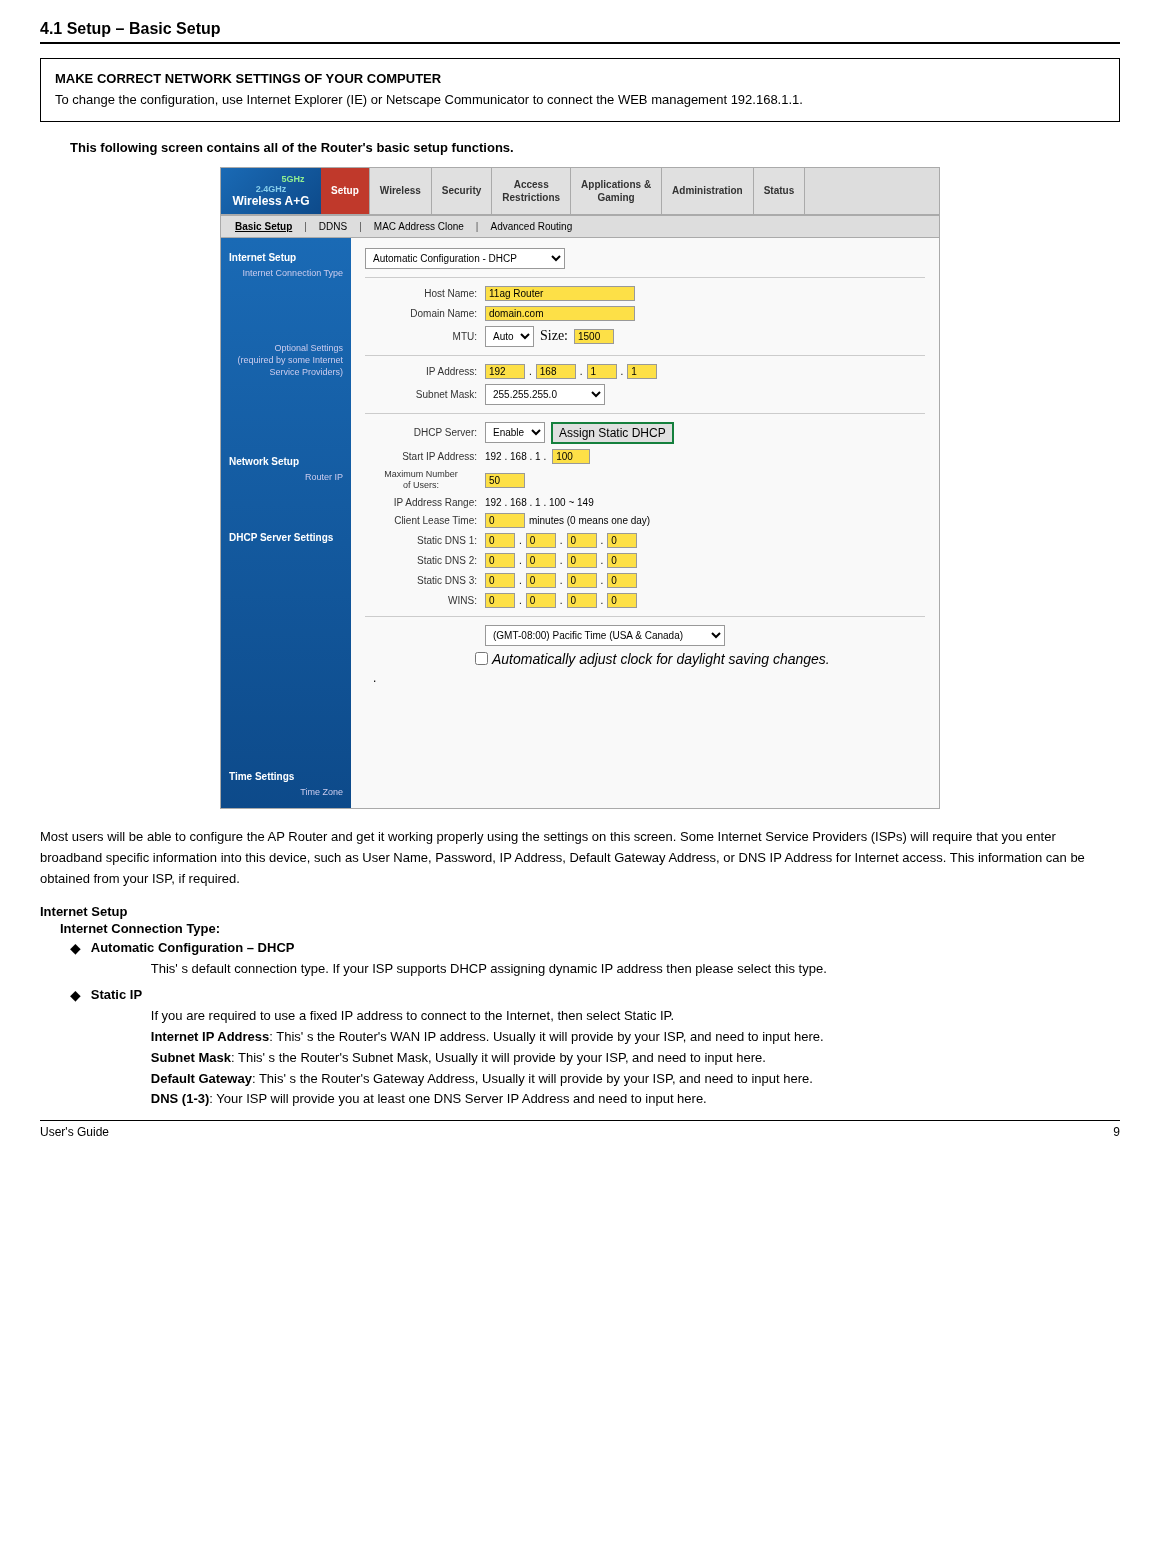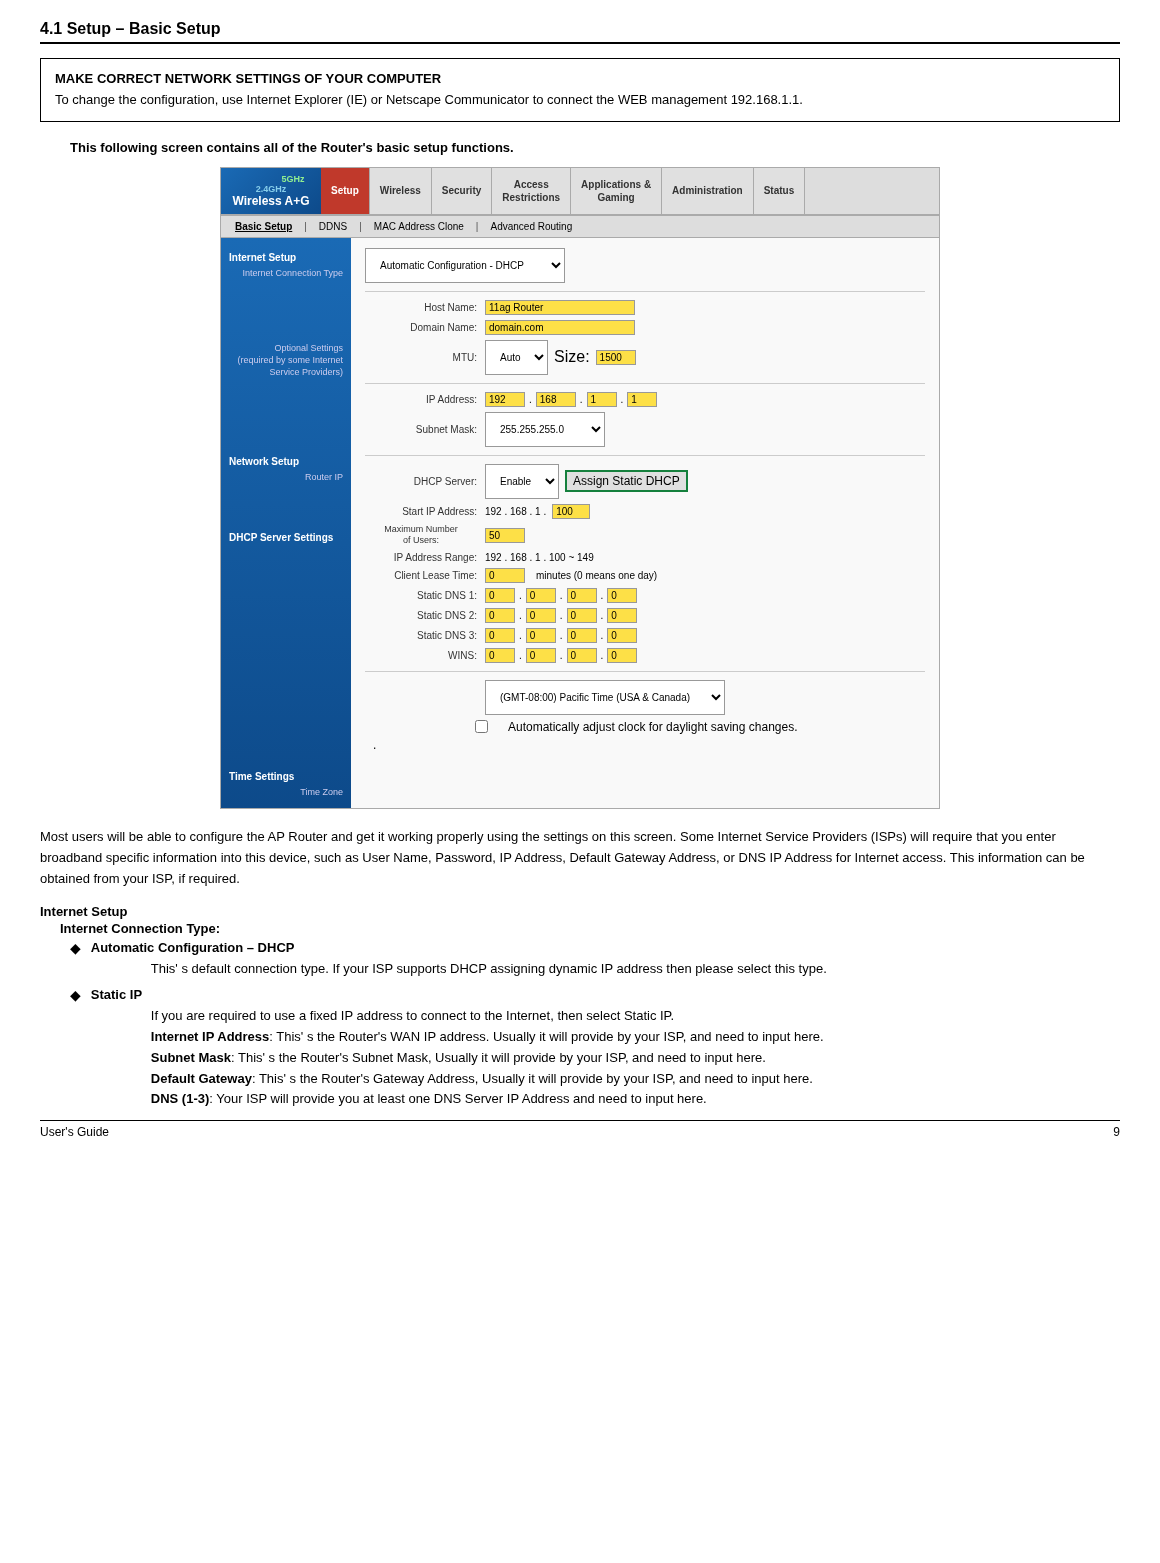--- a/index.html
+++ b/index.html
@@ -152,21 +152,21 @@
       font-size: 10px;
       padding: 1px 3px;
       border: 1px solid #999;
       background: #fde047;
     }
     .form-control-sm { width: 40px; }
     .form-control-lg { width: 150px; }
     .form-control-xl { width: 200px; }
     .form-select {
       font-size: 10px;
-      padding: 10px;
+      padding: 3px;
       border: 1px solid #999;
       background: #fff;
     }
     .ip-row {
       display: flex;
       align-items: center;
       gap: 2px;
     }
     .ip-sep { font-size: 10px; margin: 0 2px; }
     .hr-light {
@@ -328,21 +328,21 @@
         <div class="form-row">
           <span class="form-label">Domain Name:</span>
           <input class="form-control form-control-lg" type="text" value="domain.com" style="">
         </div>
 
         <div class="form-row">
           <span class="form-label">MTU:</span>
           <select class="form-select">
             <option>Auto</option>
           </select>
-          <span style="margin: 0 6px; font-size:16px;">Size:</span>
+          <span style="margin: 0 6px; font-size:14px;font-family:Liberation Serif, serif;">Size:</span>
           <input class="form-control form-control-sm" type="text" value="1500" style="">
         </div>
         <hr class="hr-light">
 
         <div class="form-row">
           <span class="form-label">IP Address:</span>
           <div class="ip-row">
             <input class="form-control form-control-sm" type="text" value="192" style="">
             <span class="ip-sep">.</span>
             <input class="form-control form-control-sm" type="text" value="168" style="">
@@ -384,21 +384,21 @@
         </div>
 
         <div class="form-row">
           <span class="form-label">IP Address Range:</span>
           <span style="font-size:10px;">192 . 168 . 1 . 100 ~ 149</span>
         </div>
 
         <div class="form-row">
           <span class="form-label">Client Lease Time:</span>
           <input class="form-control form-control-sm" type="text" value="0" style="">
-          <span style="font-size:10px; margin-left:11px;">minutes (0 means one day)</span>
+          <span style="font-size:10px; margin-left:4px;">minutes (0 means one day)</span>
         </div>
 
         <div class="form-row">
           <span class="form-label">Static DNS 1:</span>
           <div class="ip-row">
             <input class="form-control" type="text" value="0" style="width: 30px;">
             <span class="ip-sep">.</span>
             <input class="form-control" type="text" value="0" style="width: 30px;">
             <span class="ip-sep">.</span>
             <input class="form-control" type="text" value="0" style="width: 30px;">
@@ -450,21 +450,21 @@
         <div class="form-row">
           <span class="form-label"></span>
           <select class="form-select" style="width:240px; font-size:10px;">
             <option>(GMT-08:00) Pacific Time (USA &amp; Canada)</option>
           </select>
         </div>
 
         <div class="checkbox-row">
           <span style="width:110px; display:inline-block;"></span>
           <input type="checkbox" style="">
-          <span style="margin-left:20px; font-size:12px;">Automatically adjust clock for daylight saving changes.</span>
+          <span style="margin-left:4px; font-size:14px;font-style:italic;">Automatically adjust clock for daylight saving changes.</span>
         </div>
 
         <div class="dot-note">.</div>
       </div>
     </div>
   </div>
 
   <p class="main-text">Most users will be able to configure the AP Router and get it working properly using the settings on this screen. Some Internet Service Providers (ISPs) will require that you enter broadband specific information into this device, such as User Name, Password, IP Address, Default Gateway Address, or DNS IP Address for Internet access. This information can be obtained from your ISP, if required.</p>
 
   <p class="section-heading">Internet Setup</p>

